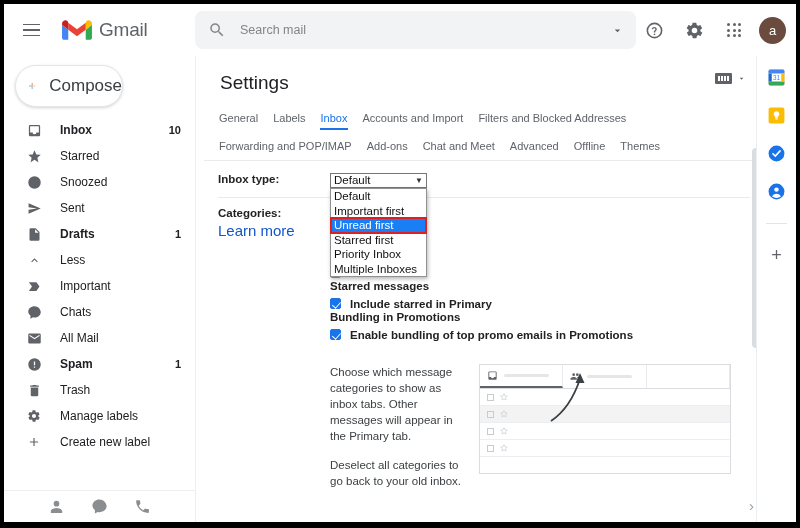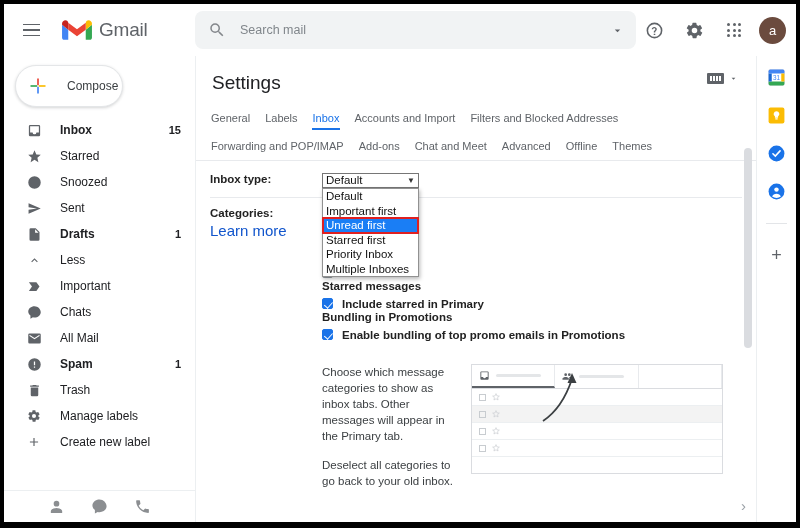--- a/index.html
+++ b/index.html
@@ -75,21 +75,21 @@
   }
   .compose {
     margin: 9px 0 0 11px;
     width: 108px; height: 42px;
     border-radius: 21px;
     background: #fff;
     border: 1px solid #e4e6e8;
     box-shadow: 0 1px 3px rgba(60,64,67,.22);
     display:flex; align-items:center; cursor:pointer;
   }
-  .compose-label { font-size: 12px; color: #3c4043; margin-left: 19px; }
+  .compose-label { font-size: 17px; color: #3c4043; margin-left: 13px; }
   .navlist { margin-top: 10px; }
   .navitem {
     height: 26px; display:flex; align-items:center;
     padding-left: 21px; padding-right: 14px;
     border-radius: 0 13px 13px 0; cursor: pointer;
     font-size: 12px; color: #202124;
   }
   .navitem .ni-icon { width: 18px; height: 18px; display:flex; align-items:center; justify-content:center; flex:0 0 18px; }
   .navitem .ni-label { margin-left: 17px; flex: 1; white-space: nowrap; }
   .navitem .ni-count { font-size: 11px; color: #202124; }
@@ -99,21 +99,21 @@
 
   .sb-footer {
     position: absolute; left: 0; bottom: 0; width: 191px; height: 32px;
     border-top: 1px solid #eceff1;
     display: flex; align-items: center; justify-content: center; gap: 26px;
   }
   .sb-footer .fi { width: 17px; height: 17px; cursor: pointer; opacity: .72; }
 
   
   .main {
-    position: absolute; left: 192px; top: 52px;
+    position: absolute; left: 200px; top: 52px;
     width: 560px; height: 466px;
     background: #fff; overflow: hidden;
   }
   .settings-head {
     padding: 16px 0 0 16px; position: relative;
   }
   .settings-title { font-size: 19px; color: #202124; font-weight: normal; }
   .density-ctl {
     position: absolute; right: 18px; top: 17px;
     display:flex; align-items:center; gap:5px; cursor:pointer;
@@ -304,21 +304,21 @@
 
     <div class="navlist">
 
       <div class="navitem bold">
         <span class="ni-icon">
           <svg width="15" height="15" viewBox="0 0 24 24">
               <path fill="#5f6368" d="M19 3H5a2 2 0 0 0-2 2v14a2 2 0 0 0 2 2h14a2 2 0 0 0 2-2V5a2 2 0 0 0-2-2zm0 12h-4a3 3 0 0 1-6 0H5V5h14v10z"></path>
             </svg>
         </span>
         <span class="ni-label">Inbox</span>
-        <span class="ni-count">15</span>
+        <span class="ni-count">10</span>
       </div>
 
       <div class="navitem">
         <span class="ni-icon">
           <svg width="15" height="15" viewBox="0 0 24 24">
               <path fill="#5f6368" d="M12 17.3l6.2 3.7-1.6-7 5.4-4.7-7.1-.6L12 2 9.1 8.7 2 9.3l5.4 4.7-1.6 7z"></path>
             </svg>
         </span>
         <span class="ni-label">Starred</span>
         <span class="ni-count"></span>

